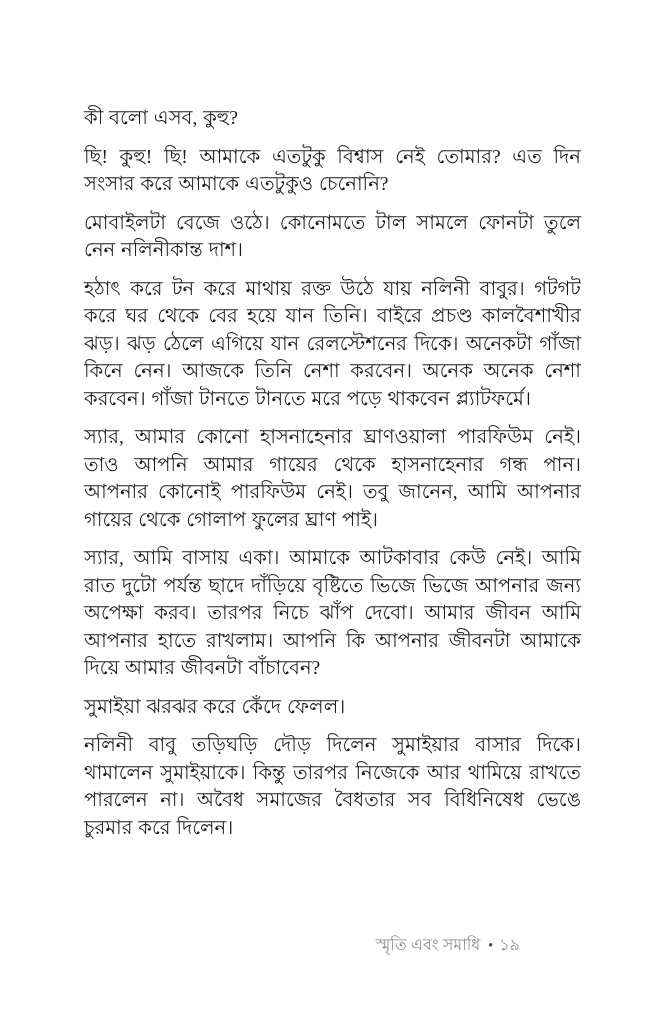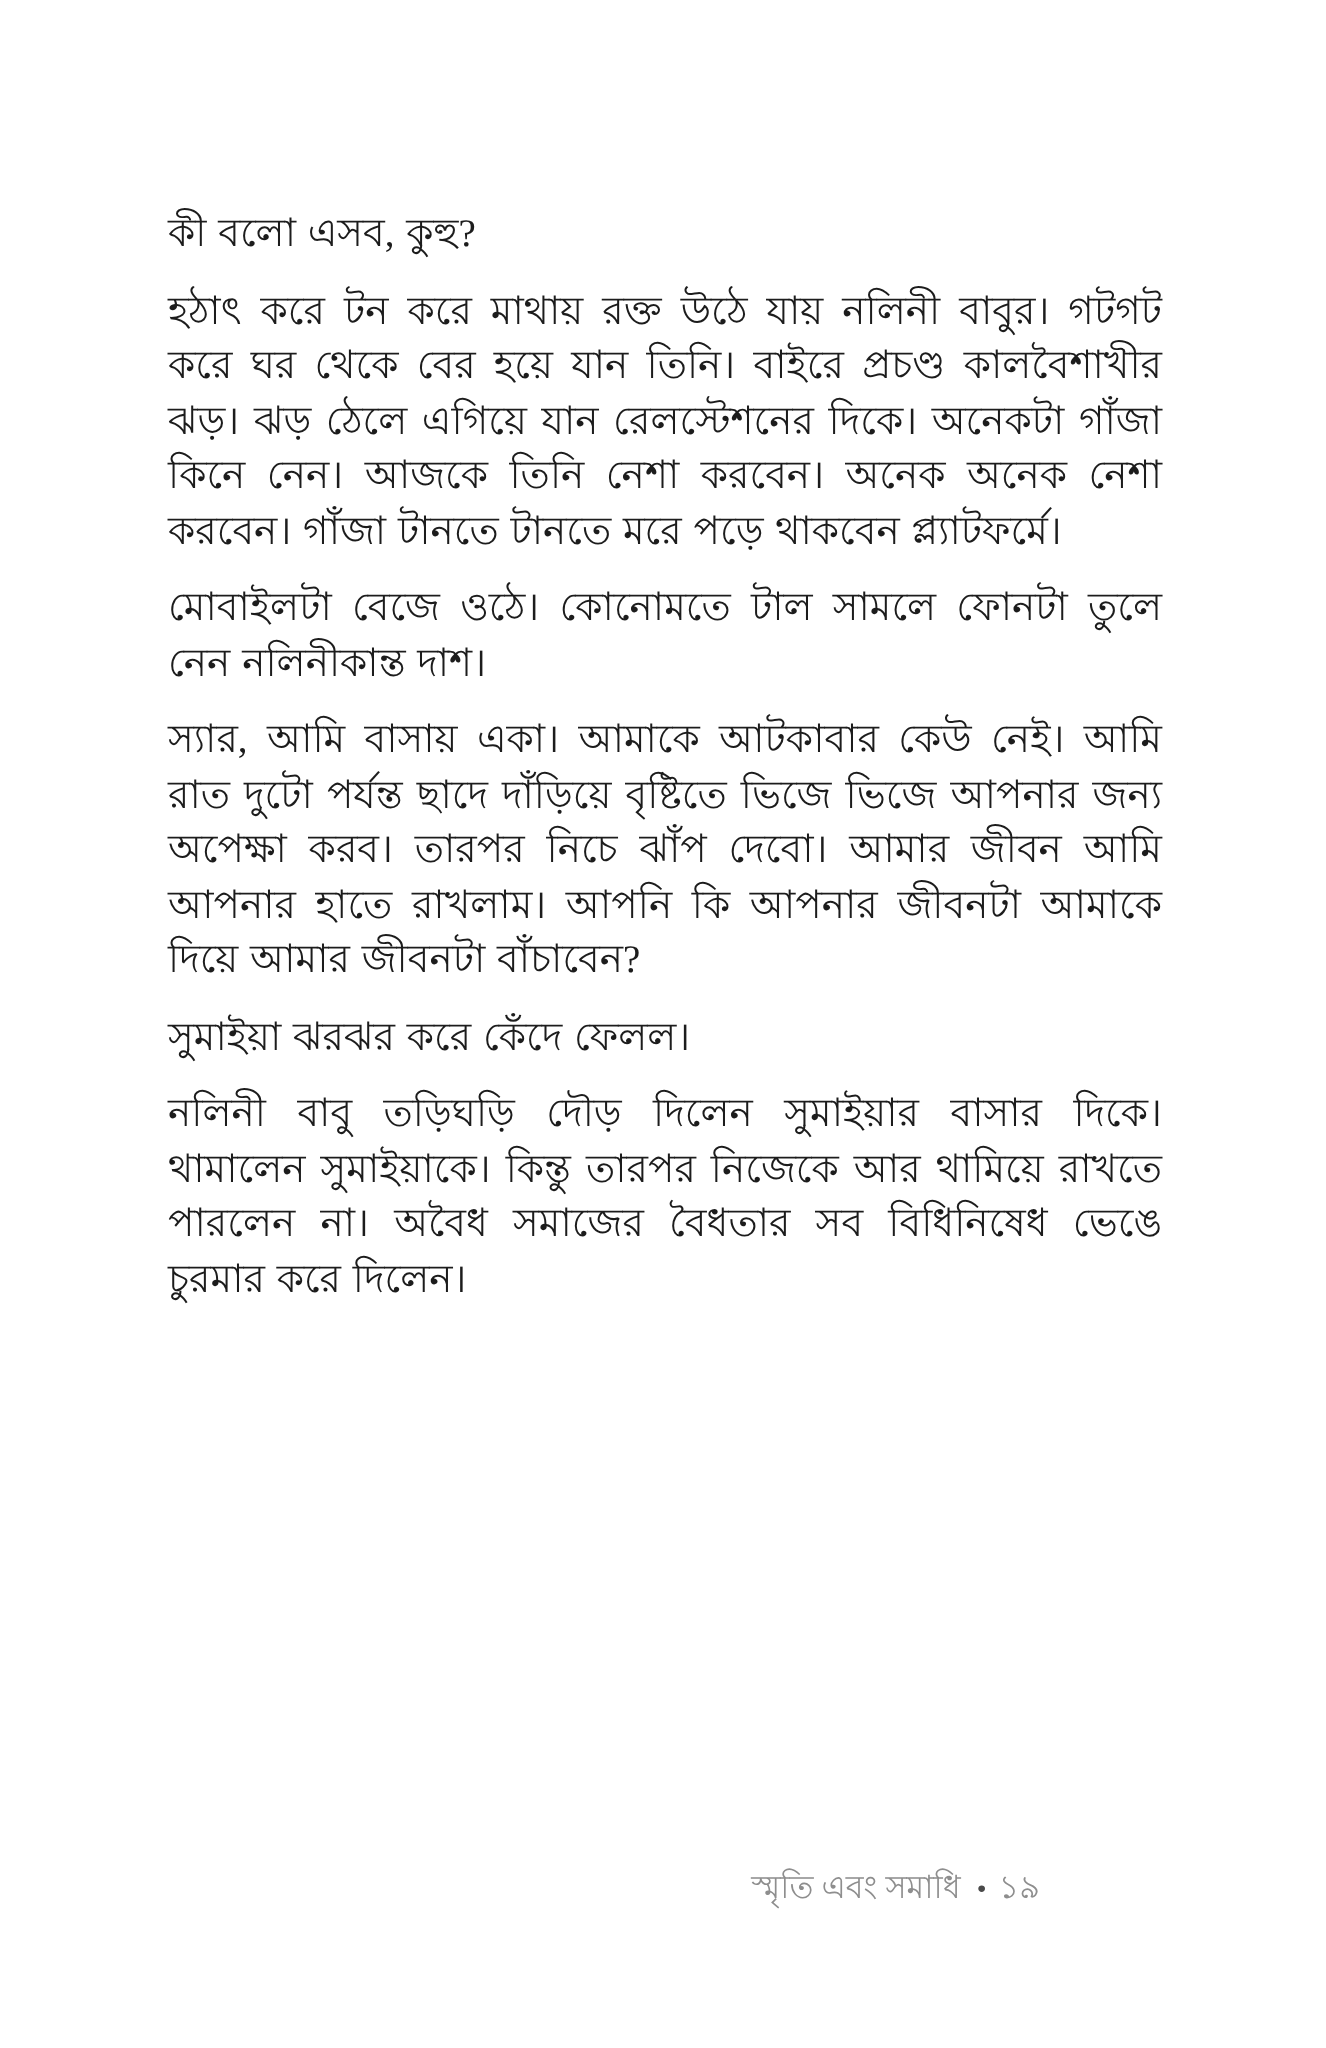--- a/index.html
+++ b/index.html
@@ -45,22 +45,24 @@
     font-size: 14px;
   }
 </style>
 </head>
 <body>
 
 <div class="book-page">
 
   <div class="content">
     <p>কী বলো এসব, কুহু?</p>
+    <p>ছি! কুহু! ছি! আমাকে এতটুকু বিশ্বাস নেই তোমার? এত দিন সংসার করে আমাকে এতটুকুও চেনোনি?</p>
+    <p>মোবাইলটা বেজে ওঠে। কোনোমতে টাল সামলে ফোনটা তুলে নেন নলিনীকান্ত দাশ।</p>
     <p>হঠাৎ করে টন করে মাথায় রক্ত উঠে যায় নলিনী বাবুর। গটগট করে ঘর থেকে বের হয়ে যান তিনি। বাইরে প্রচণ্ড কালবৈশাখীর ঝড়। ঝড় ঠেলে এগিয়ে যান রেলস্টেশনের দিকে। অনেকটা গাঁজা কিনে নেন। আজকে তিনি নেশা করবেন। অনেক অনেক নেশা করবেন। গাঁজা টানতে টানতে মরে পড়ে থাকবেন প্ল্যাটফর্মে।</p>
-    <p>মোবাইলটা বেজে ওঠে। কোনোমতে টাল সামলে ফোনটা তুলে নেন নলিনীকান্ত দাশ।</p>
+    <p>স্যার, আমার কোনো হাসনাহেনার ঘ্রাণওয়ালা পারফিউম নেই। তাও আপনি আমার গায়ের থেকে হাসনাহেনার গন্ধ পান। আপনার কোনোই পারফিউম নেই। তবু জানেন, আমি আপনার গায়ের থেকে গোলাপ ফুলের ঘ্রাণ পাই।</p>
     <p>স্যার, আমি বাসায় একা। আমাকে আটকাবার কেউ নেই। আমি রাত দুটো পর্যন্ত ছাদে দাঁড়িয়ে বৃষ্টিতে ভিজে ভিজে আপনার জন্য অপেক্ষা করব। তারপর নিচে ঝাঁপ দেবো। আমার জীবন আমি আপনার হাতে রাখলাম। আপনি কি আপনার জীবনটা আমাকে দিয়ে আমার জীবনটা বাঁচাবেন?</p>
     <p>সুমাইয়া ঝরঝর করে কেঁদে ফেলল।</p>
     <p>নলিনী বাবু তড়িঘড়ি দৌড় দিলেন সুমাইয়ার বাসার দিকে। থামালেন সুমাইয়াকে। কিন্তু তারপর নিজেকে আর থামিয়ে রাখতে পারলেন না। অবৈধ সমাজের বৈধতার সব বিধিনিষেধ ভেঙে চুরমার করে দিলেন।</p>
   </div>
 
   <div class="footer">
     <span>স্মৃতি এবং সমাধি</span><span class="bullet">•</span><span>১৯</span>
   </div>
 
 </div>

